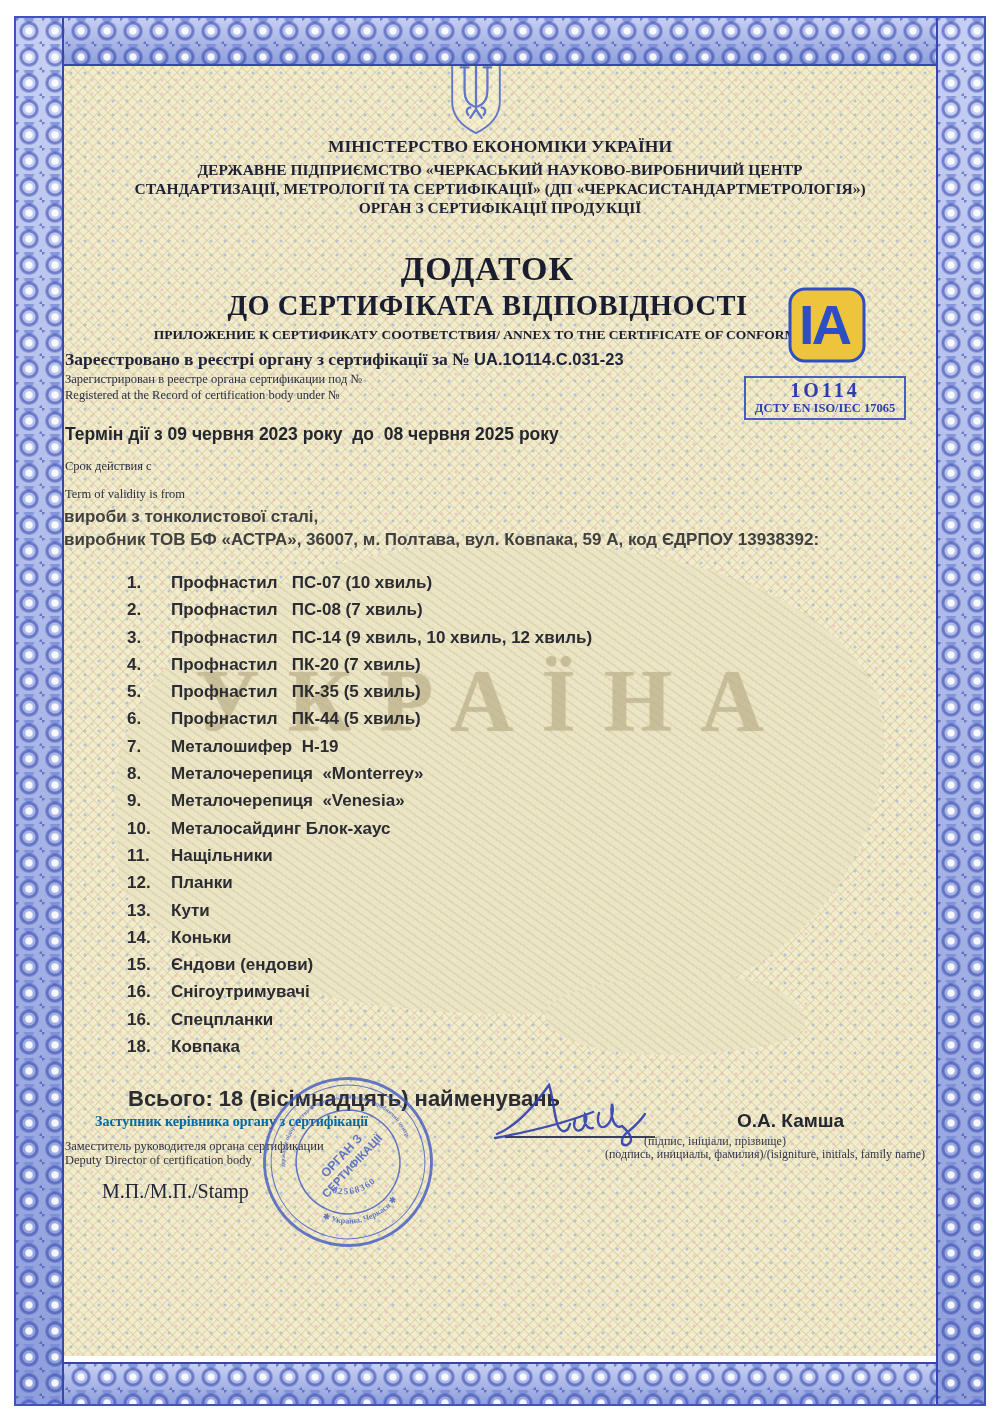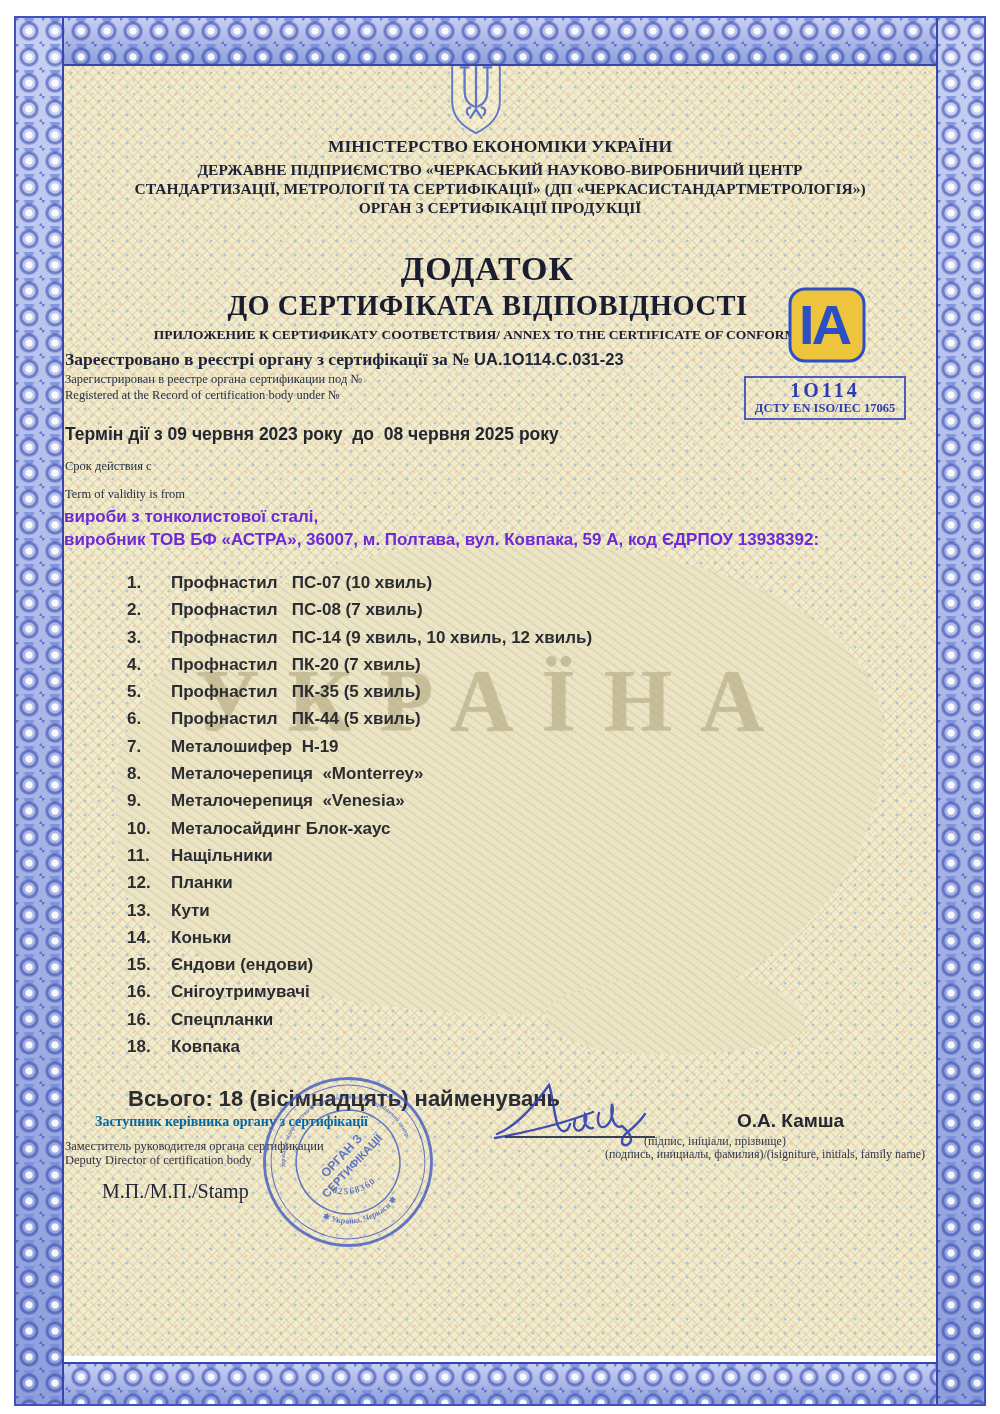--- a/index.html
+++ b/index.html
@@ -63,21 +63,21 @@
   .reg-main{font-size:17.5px;font-weight:bold;}
   .reg-num{font-family:"Liberation Sans",sans-serif;font-size:16.5px;}
   .small-ln{font-size:12.5px;line-height:14px;color:#2e3040;}
   .reg .small-ln{margin-top:2px;}
 
   .validity{left:65px;top:424px;}
   .validity-main{font-family:"Liberation Sans",sans-serif;font-weight:bold;font-size:17.5px;color:#24262f;}
   .validity .small-ln{margin-top:14px;}
 
   .intro{left:64px;top:505px;font-family:"Liberation Sans",sans-serif;font-weight:bold;
-         font-size:17px;color:#6d28d9;line-height:23px;}
+         font-size:17px;color:#404040;line-height:23px;}
 
   .list{left:127px;top:573px;font-family:"Liberation Sans",sans-serif;font-weight:bold;
         font-size:17px;color:#2b2b32;}
   .row{display:flex;height:27.3px;align-items:flex-start;}
   .row .num{width:44px;}
   .total{left:128px;top:1086px;font-family:"Liberation Sans",sans-serif;font-weight:bold;
          font-size:22px;color:#2b2b32;}
 
   .sig-title{left:65px;top:1114px;font-weight:bold;font-size:14px;color:#0369a1;padding-left:30px;}
   .sig-sub{left:65px;top:1139px;}

